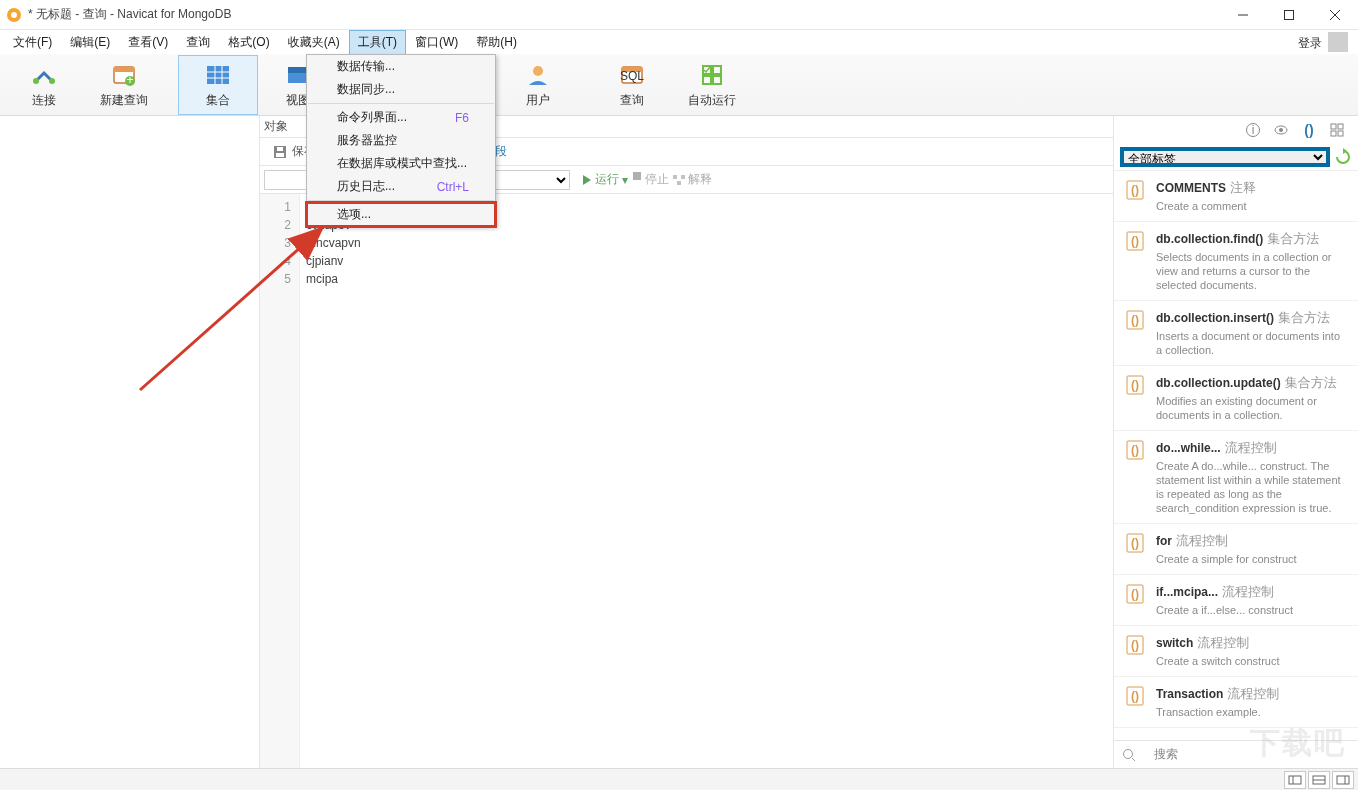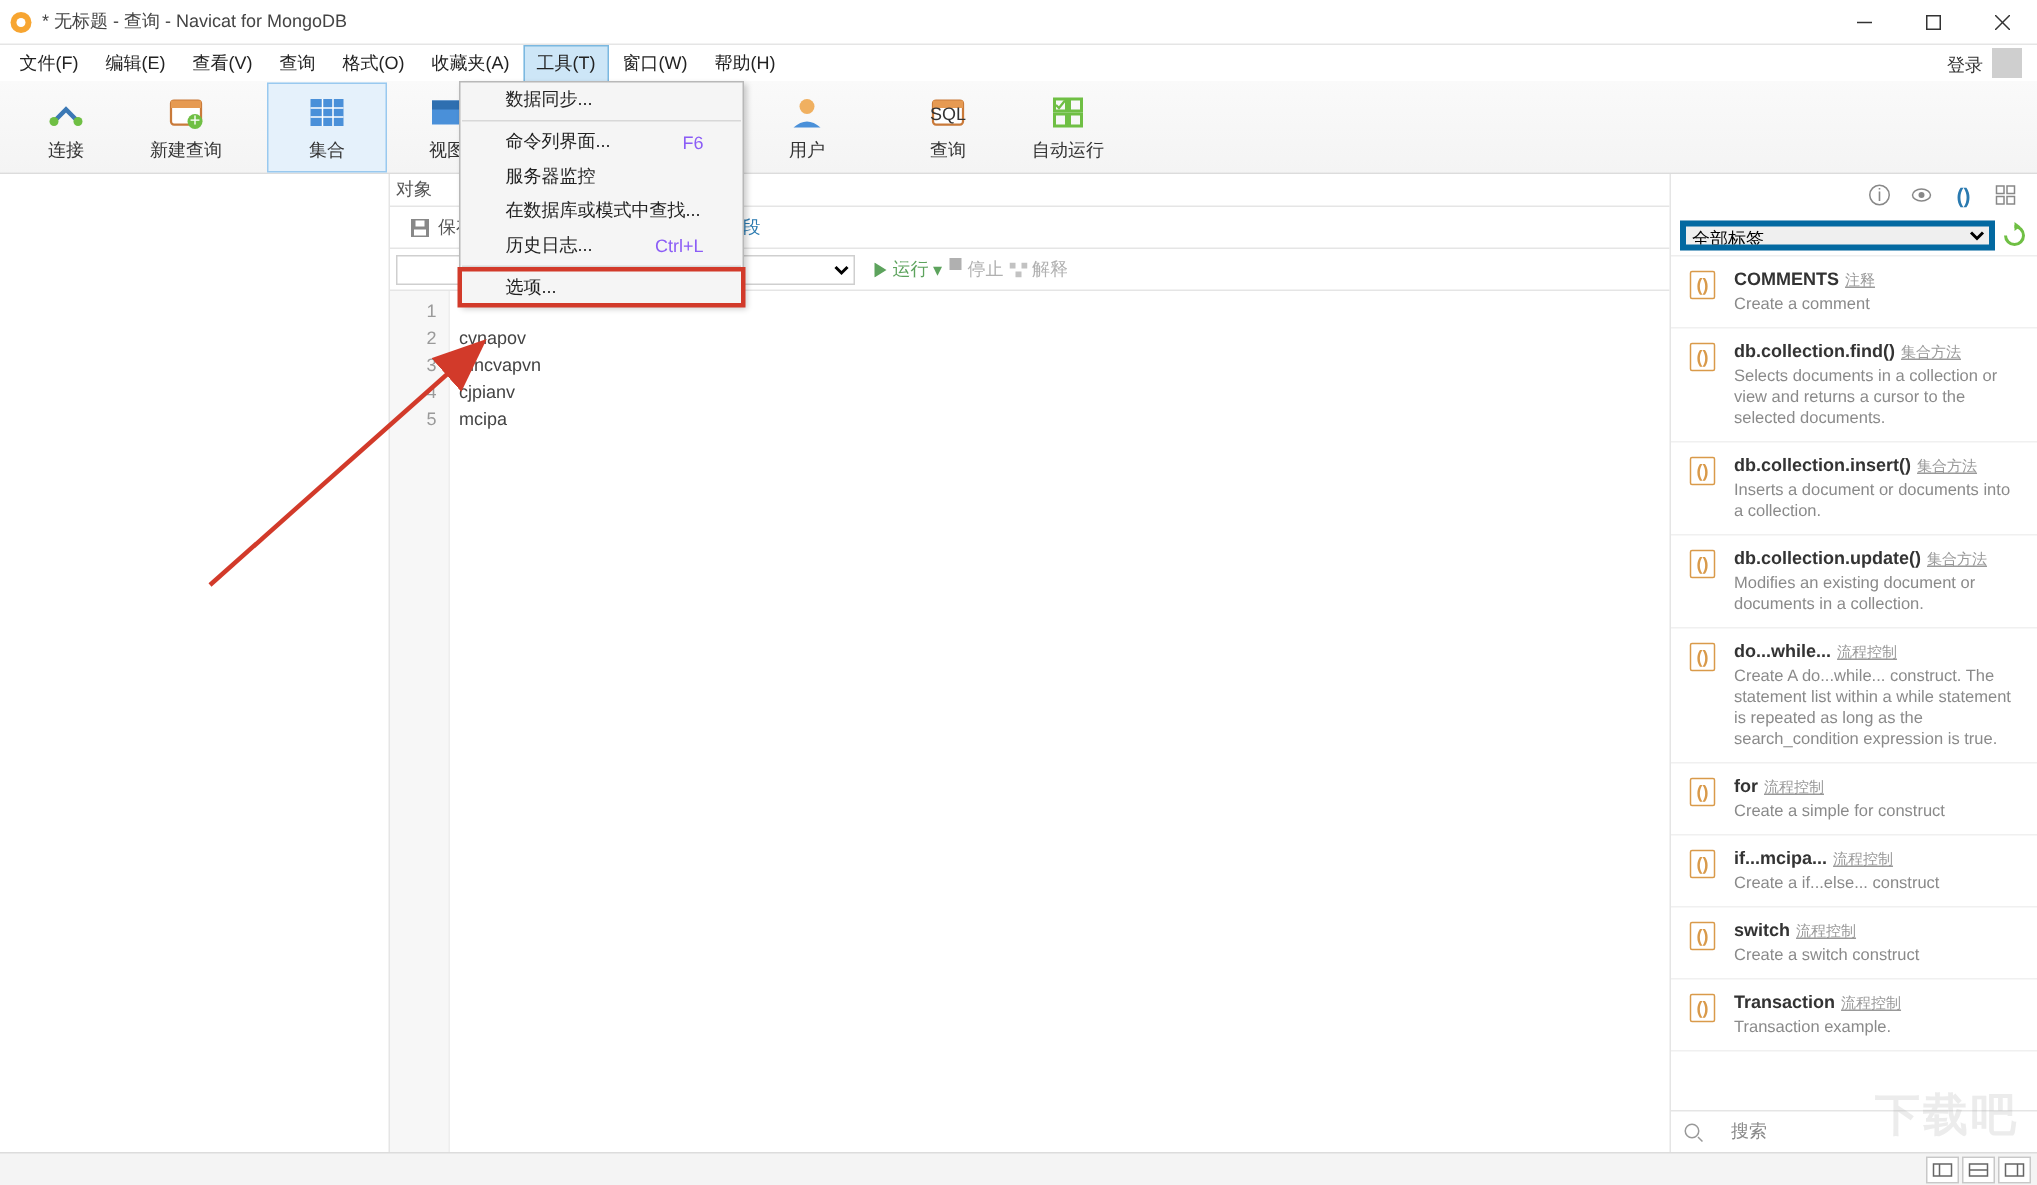--- a/index.html
+++ b/index.html
@@ -62,21 +62,21 @@
 .right-tabs .rt { width: 18px; height: 18px; display: flex; align-items: center; justify-content: center; }
 .tag-row { height: 26px; padding: 2px 6px; display: flex; align-items: center; gap: 4px; }
 .tag-row select { flex: 1; height: 20px; border: 4px solid #0369a1; }
 .refresh { width: 18px; height: 18px; }
 
 .snippets { flex: 1; overflow-y: auto; border-top: 1px solid #eee; }
 .sn { display: flex; gap: 10px; padding: 8px 10px; border-bottom: 1px solid #f0f0f0; }
 .sn-icon { width: 22px; height: 22px; flex-shrink: 0; }
 .sn-body .sn-title { font-size: 12px; }
 .sn-body .sn-title b { font-weight: bold; color: #333; }
-.sn-body .sn-title .cat { font-size: 10px; color: #999; margin-left: 4px; text-decoration: underline; }
+.sn-body .sn-title .cat { font-size: 13px; color: #999; margin-left: 4px; }
 .sn-body .sn-desc { font-size: 11px; color: #8a8a8a; margin-top: 2px; line-height: 14px; }
 
 .search-row { height: 28px; border-top: 1px solid #e5e5e5; display: flex; align-items: center; padding: 0 8px; color: #888; gap: 18px; }
 
 
 .statusbar { height: 22px; background: #f4f4f4; border-top: 1px solid #dcdcdc; display: flex; align-items: center; justify-content: flex-end; padding: 0 4px; gap: 2px; }
 .statusbar .sb-btn { width: 22px; height: 18px; border: 1px solid #c8c8c8; background: #fff; display: flex; align-items: center; justify-content: center; }
 
 
 .dropdown { position: absolute; top: 54px; left: 306px; width: 190px; background: #f5f5f5; border: 1px solid #b8b8b8; box-shadow: 2px 2px 4px rgba(0,0,0,.2); z-index: 100; }
@@ -436,20 +436,23 @@
   <div class="sb-btn">
       <svg width="14" height="10" viewBox="0 0 14 10">
         <rect x="1" y="1" width="12" height="8" fill="none" stroke="#666"></rect>
         <line x1="9" y1="1" x2="9" y2="9" stroke="#666"></line>
       </svg>
     </div>
 </div>
 
 <div class="dropdown" id="dropdown">
     <div class="dd-item">
+      <span>数据传输...</span>
+    </div>
+    <div class="dd-item">
       <span>数据同步...</span>
     </div>
     <div class="dd-sep"></div>
     <div class="dd-item">
       <span>命令列界面...</span>
       <span class="shortcut">F6</span>
     </div>
     <div class="dd-item">
       <span>服务器监控</span>
     </div>

